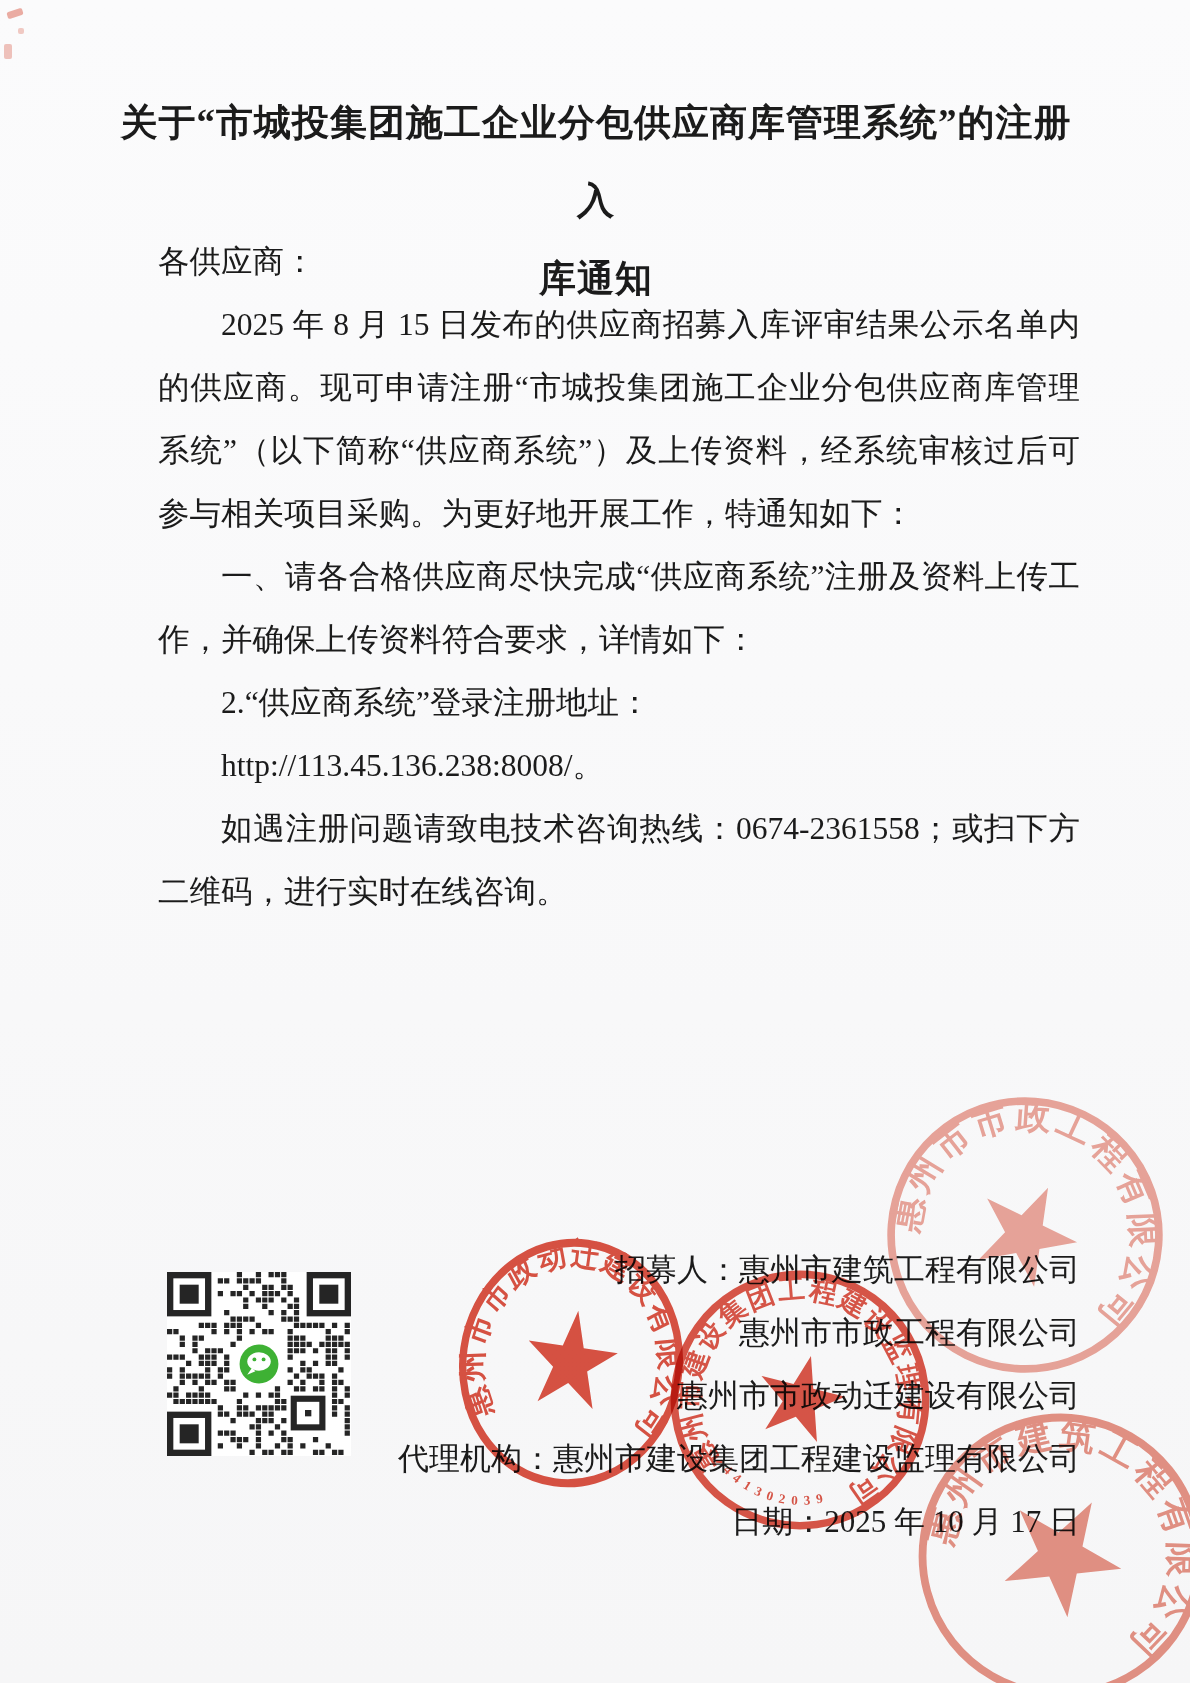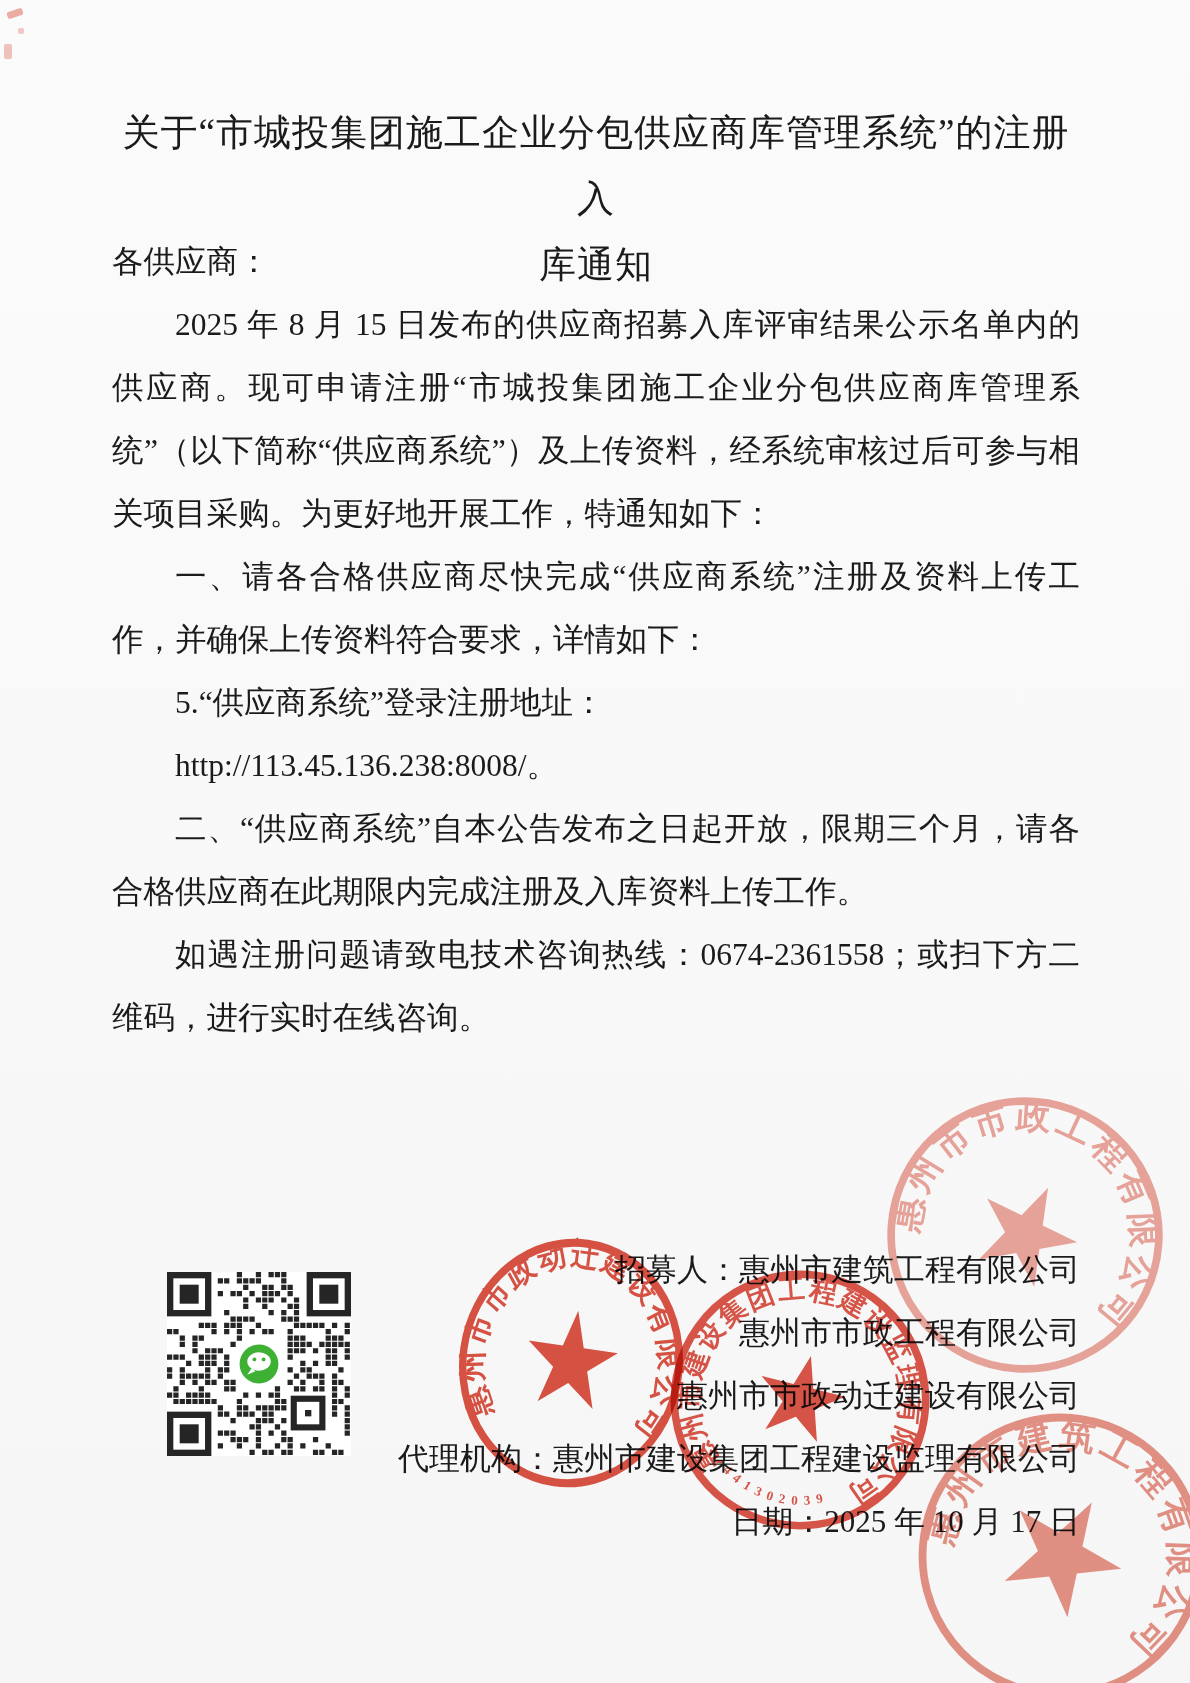--- a/index.html
+++ b/index.html
@@ -9,29 +9,29 @@
     background:#f9f9fa;
     font-family:"Liberation Serif","DejaVu Serif",serif;
     color:#1b1b1b;
     overflow:hidden;
   }
   .paper {
     position:absolute; inset:0;
     background:linear-gradient(180deg,#fbfbfc 0%,#f8f8f9 60%,#f6f6f7 100%);
   }
   .page-title {
-    position:absolute; top:100px; left:112px; width:968px;
-    text-align:center; font-weight:normal; font-size:37px; line-height:66px;
+    position:absolute; top:84px; left:112px; width:968px;
+    text-align:center; font-weight:bold; font-size:37px; line-height:78px;
     letter-spacing:1px;
   }
   .content {
     position:absolute; top:230px; left:112px; width:968px;
     font-size:31.5px; line-height:63px; text-align:justify;
   }
-  .content p { text-indent:2em; }
+  .content p { text-indent:2em;margin-left:46px; }
   .content p.no-indent { text-indent:0; }
   .url { text-underline-offset:7px; text-decoration-thickness:2px; }
   .signature {
     position:absolute; top:1238px; left:112px; width:968px;
     font-size:31px; line-height:63px; text-align:right;
   }
   .qr { position:absolute; left:167px; top:1272px; width:184px; height:184px; }
   .stamp {
     position:absolute; mix-blend-mode:multiply; opacity:.85; pointer-events:none;
   }
@@ -55,23 +55,22 @@
 
 <div class="page-title">
   <div>关于“市城投集团施工企业分包供应商库管理系统”的注册入</div>
   <div>库通知</div>
 </div>
 
 <div class="content">
   <p class="no-indent">各供应商：</p>
   <p>2025 年 8 月 15 日发布的供应商招募入库评审结果公示名单内的供应商。现可申请注册“市城投集团施工企业分包供应商库管理系统”（以下简称“供应商系统”）及上传资料，经系统审核过后可参与相关项目采购。为更好地开展工作，特通知如下：</p>
   <p>一、请各合格供应商尽快完成“供应商系统”注册及资料上传工作，并确保上传资料符合要求，详情如下：</p>
-  <p>5.“供应商系统”登录注册地址：</p>
+  <p>2.“供应商系统”登录注册地址：</p>
   <p><span class="url">http://113.45.136.238:8008/</span><span>。</span></p>
-  <p>二、“供应商系统”自本公告发布之日起开放，限期三个月，请各合格供应商在此期限内完成注册及入库资料上传工作。</p>
   <p>如遇注册问题请致电技术咨询热线：0674-2361558；或扫下方二维码，进行实时在线咨询。</p>
 </div>
 
 <div class="signature">
   <div>招募人：惠州市建筑工程有限公司</div>
   <div>惠州市市政工程有限公司</div>
   <div>惠州市市政动迁建设有限公司</div>
   <div>代理机构：惠州市建设集团工程建设监理有限公司</div>
   <div>日期：2025 年 10 月 17 日</div>
 </div>

